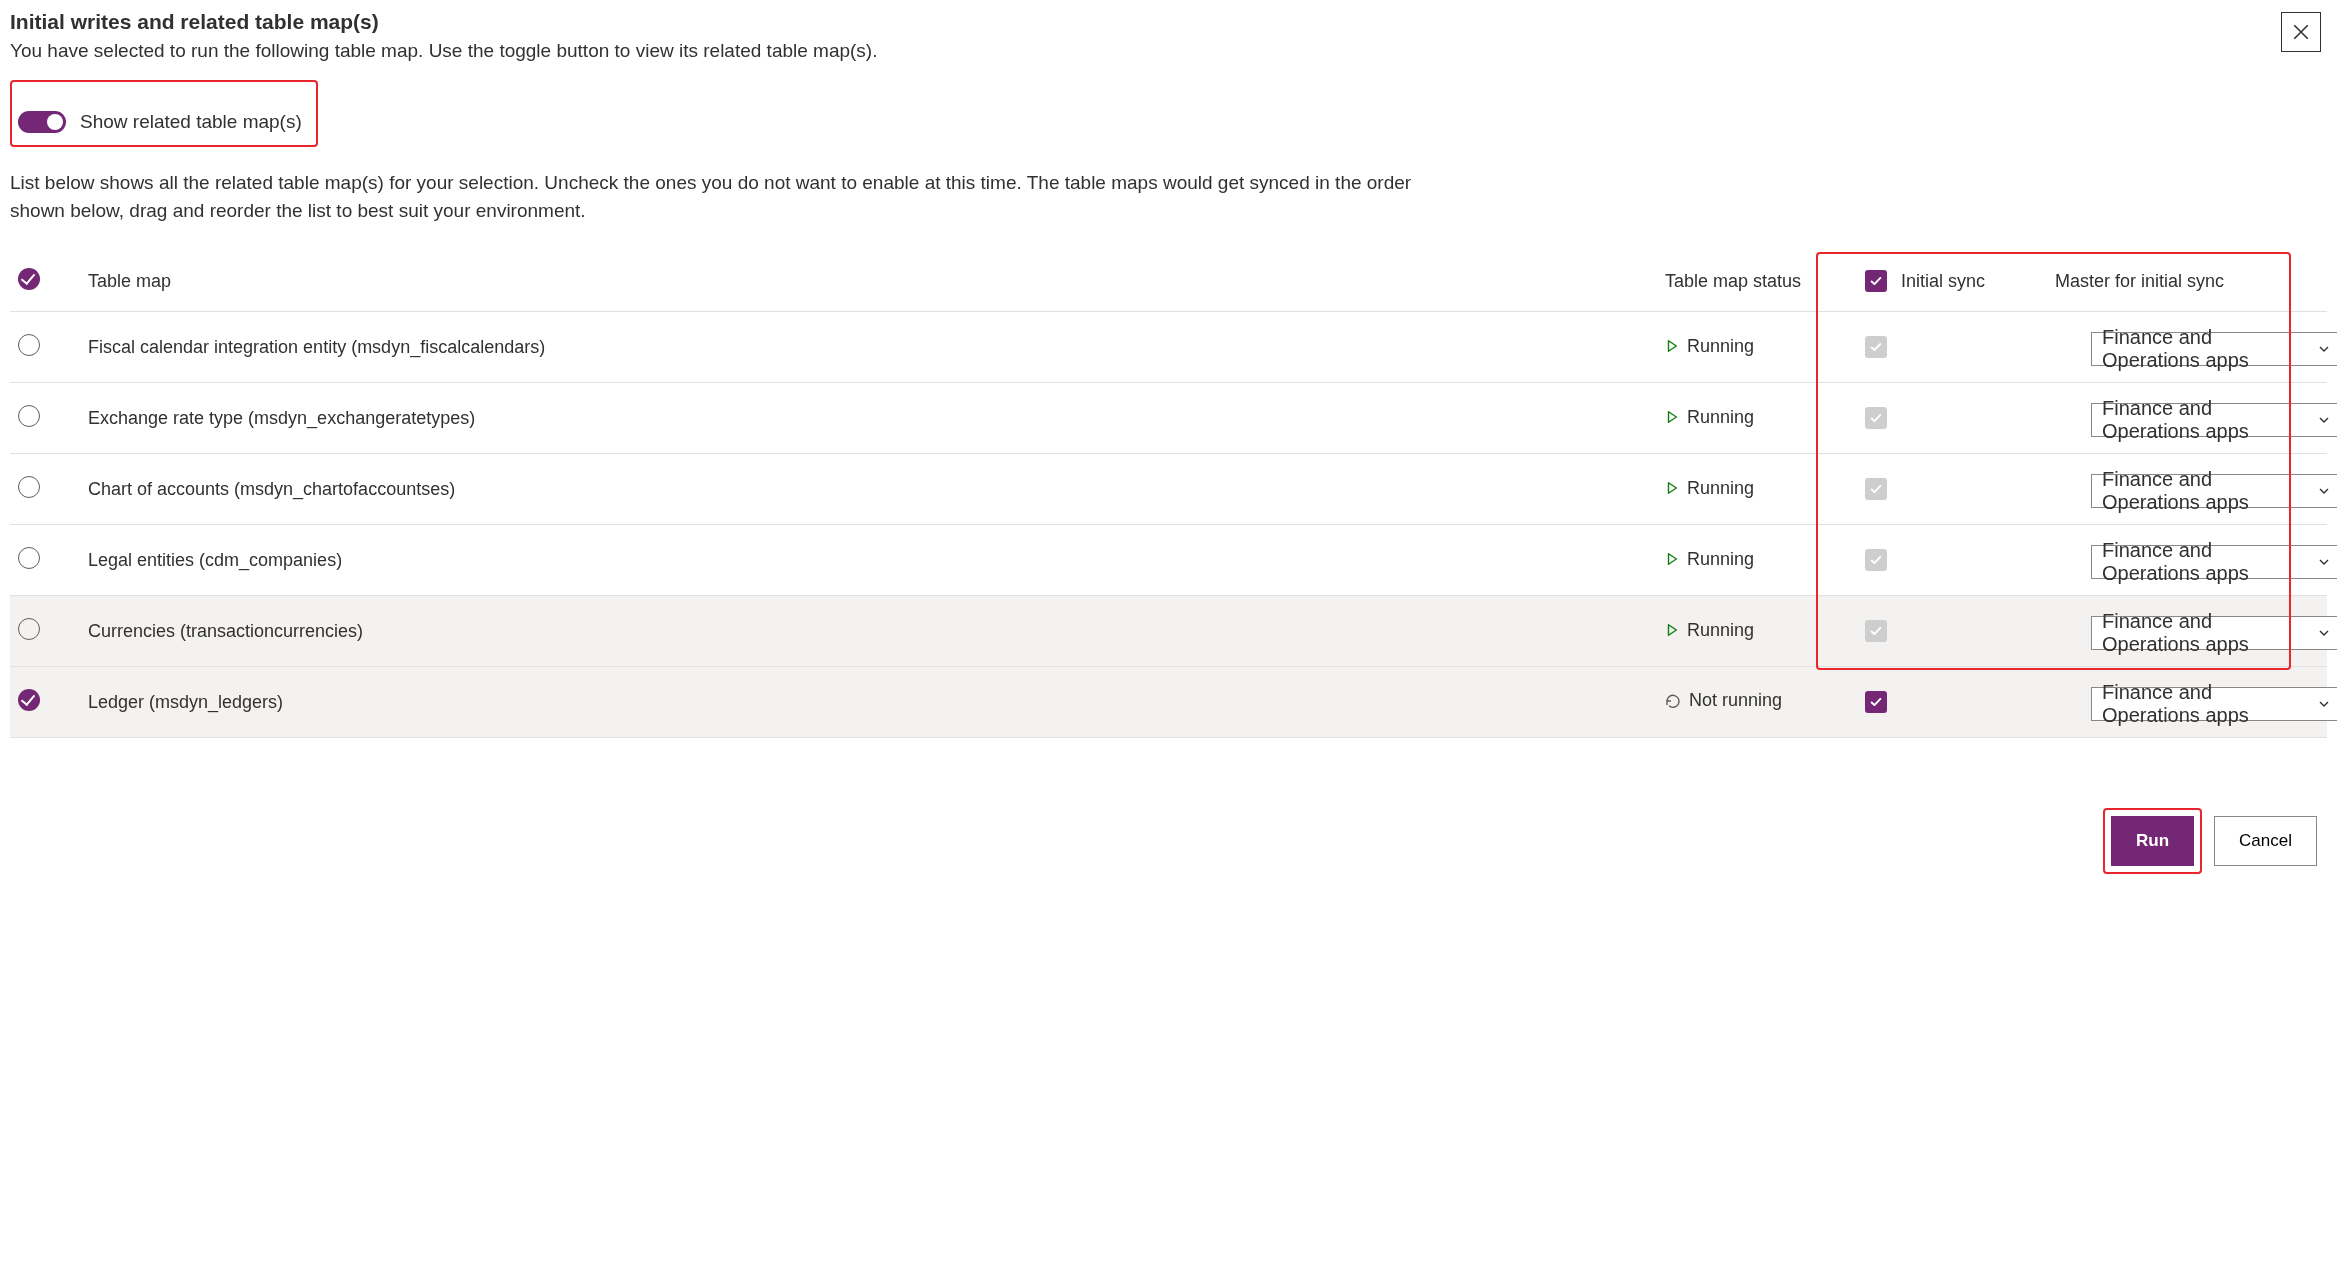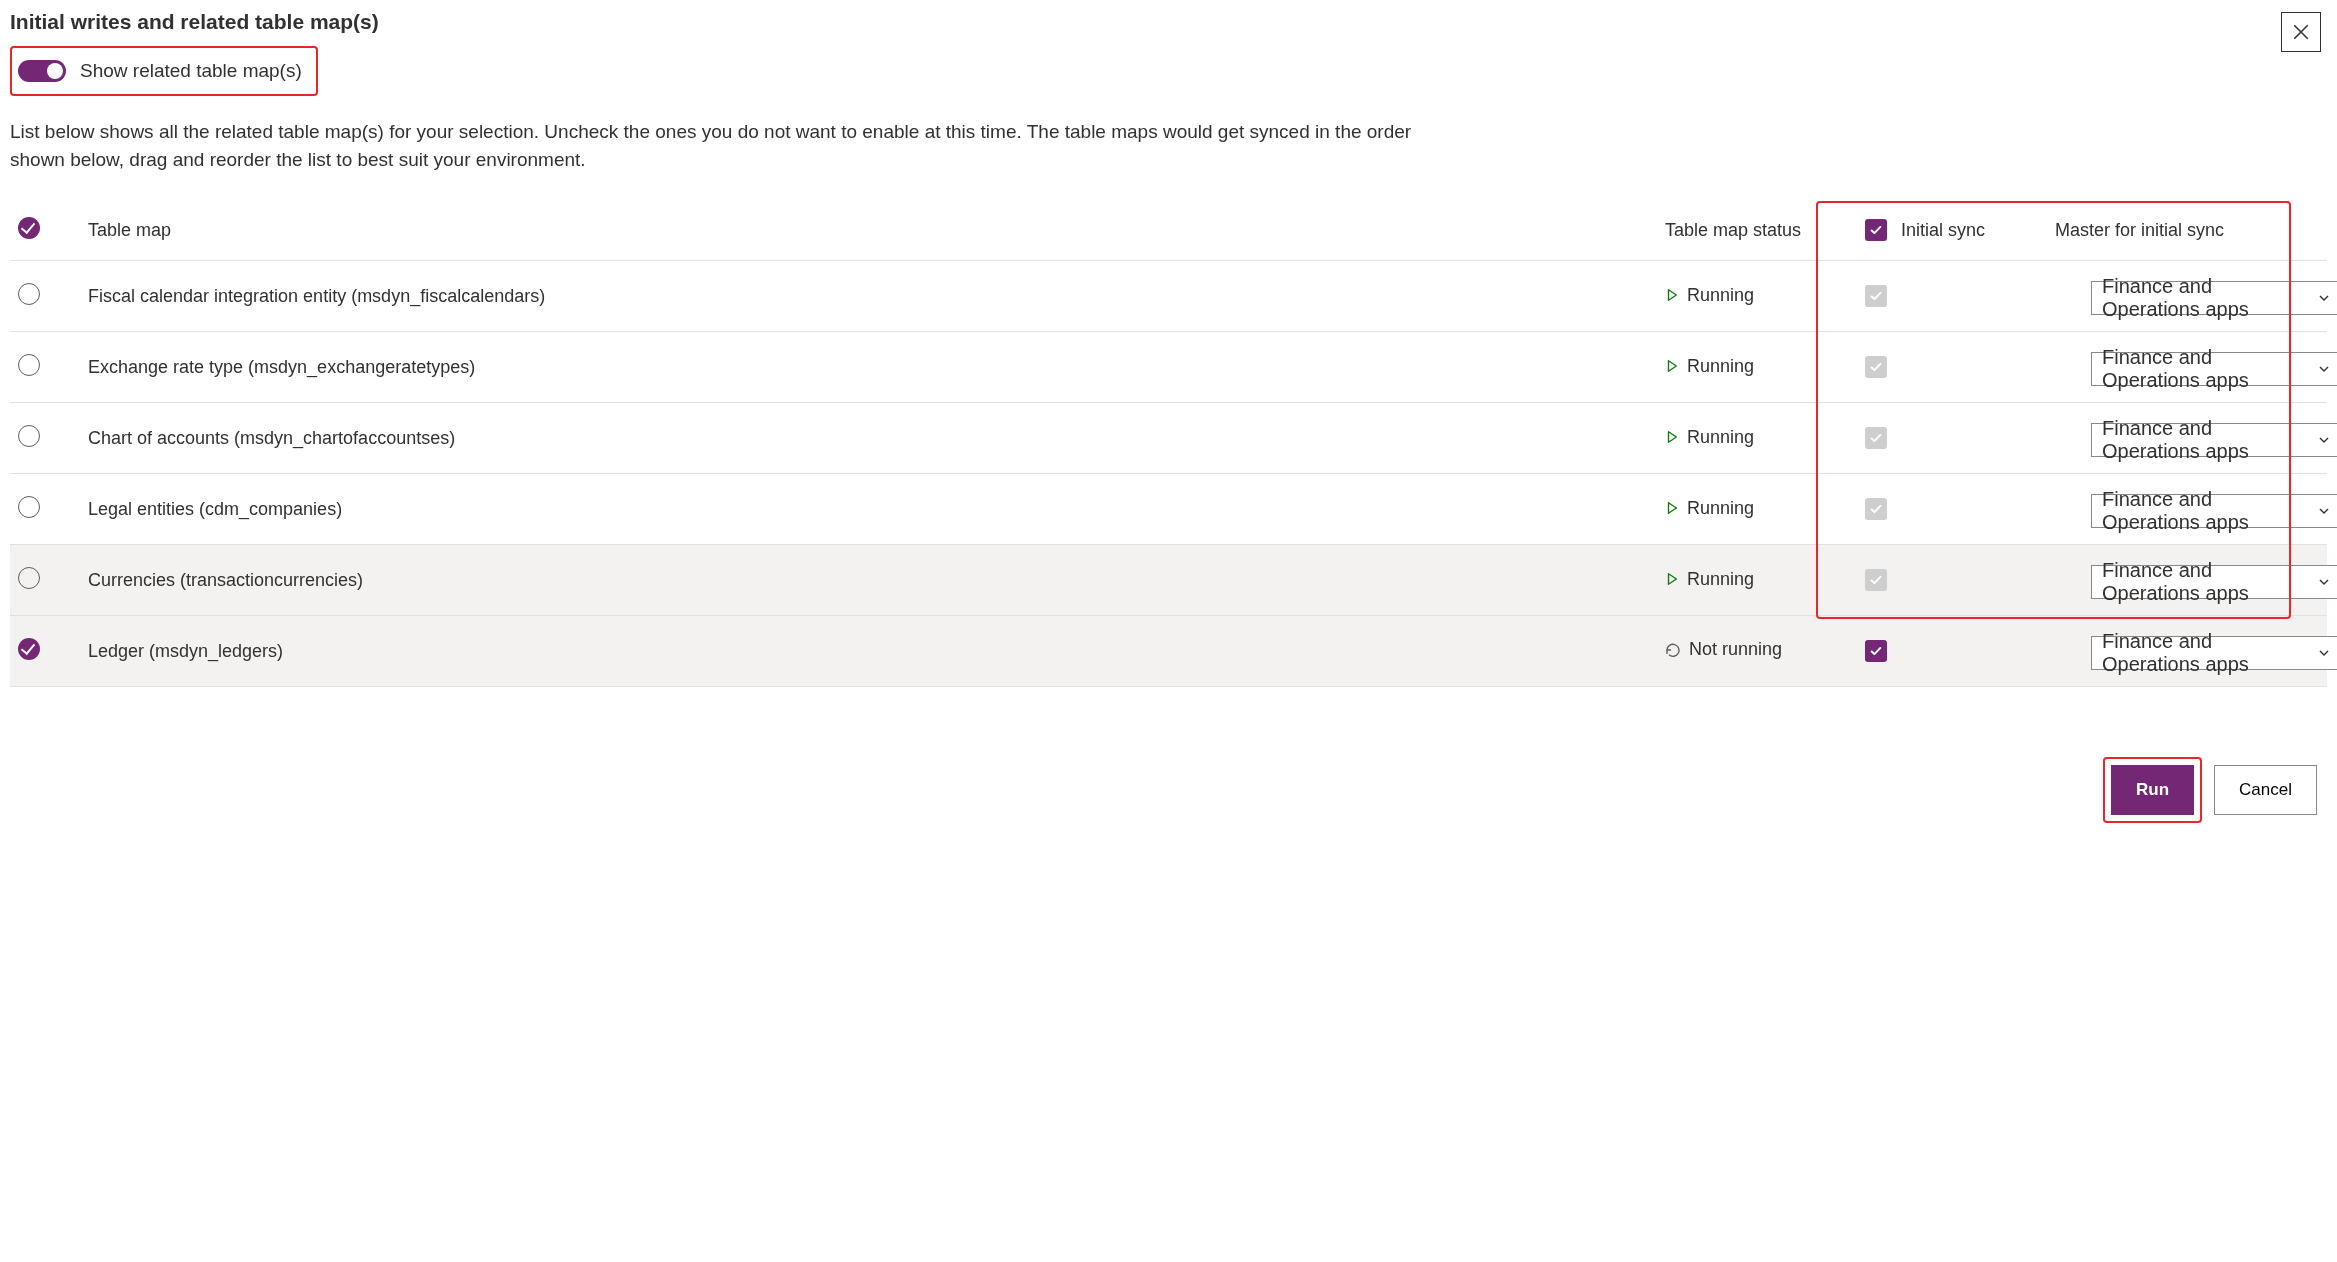--- a/index.html
+++ b/index.html
@@ -48,21 +48,21 @@
     justify-content: center;
     cursor: pointer;
   }
   .close-btn svg { width: 18px; height: 18px; }
 
   
   .toggle-row {
     display: inline-flex;
     align-items: center;
     gap: 14px;
-    padding: 12px 14px 12px 6px;
+    padding: 29px 14px 12px 6px;
     border: 2px solid var(--annot-red);
     border-radius: 4px;
     margin: 6px 0 22px 0;
   }
   .toggle {
     width: 48px;
     height: 22px;
     border-radius: 11px;
     background: var(--accent);
     position: relative;
@@ -240,20 +240,21 @@
 
 <div class="page">
 
   <div class="close-btn">
     <svg viewBox="0 0 16 16">
         <path d="M2 2 L14 14 M14 2 L2 14" stroke="#323130" stroke-width="1.4" fill="none"></path>
       </svg>
   </div>
 
   <h1>Initial writes and related table map(s)</h1>
+  <p class="subtitle">You have selected to run the following table map. Use the toggle button to view its related table map(s).</p>
 
   <div class="toggle-row">
     <div class="toggle">
         <div class="knob"></div>
       </div>
     <span class="toggle-label">Show related table map(s)</span>
   </div>
 
   <p class="desc">List below shows all the related table map(s) for your selection. Uncheck the ones you do not want to enable at this time. The table maps would get synced in the order shown below, drag and reorder the list to best suit your environment.</p>
 

